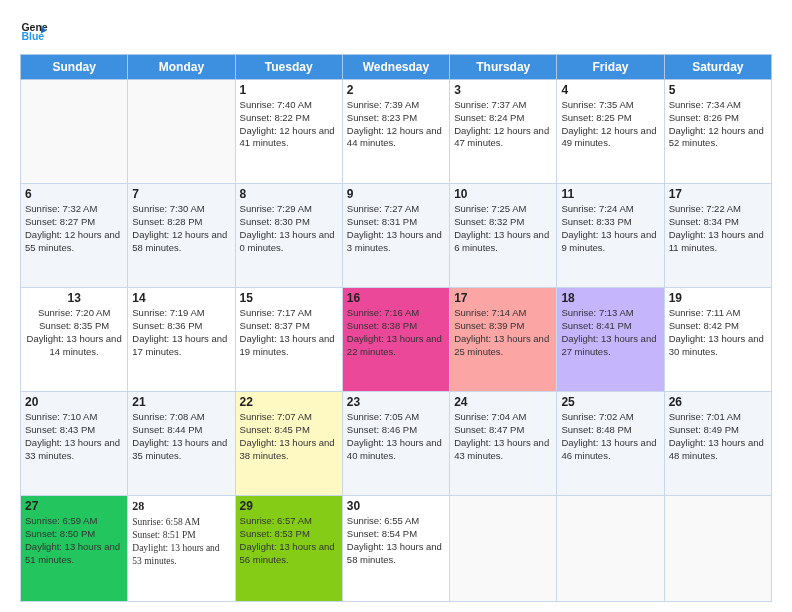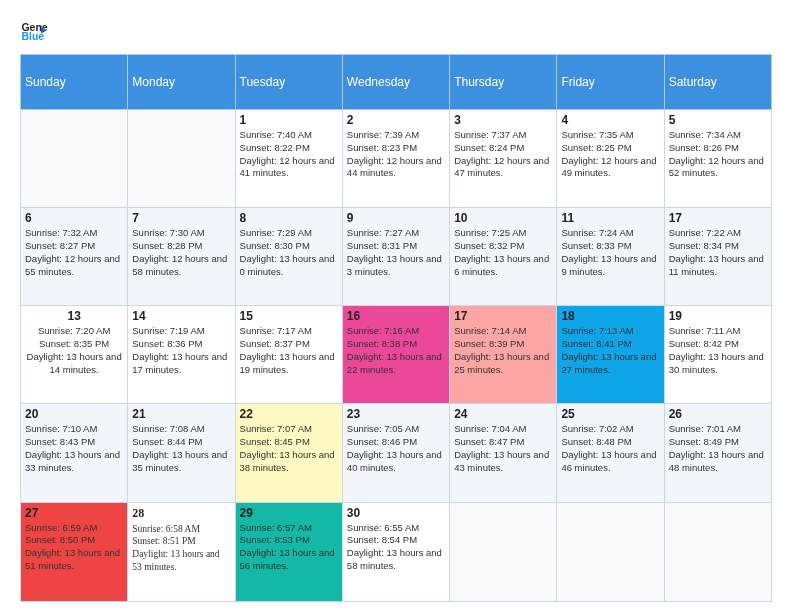--- a/index.html
+++ b/index.html
@@ -46,23 +46,23 @@
     }
     .calendar {
       width: 100%;
       border-collapse: collapse;
       flex: 1;
     }
     .calendar th {
       background: #3d8fe0;
       color: #fff;
       font-size: 12px;
-      font-weight: normal;
-      padding: 20px 4px;
-      text-align: left;
+      font-weight: bold;
+      padding: 5px 4px;
+      text-align: center;
       border: 1px solid #b0c8e8;
     }
     .calendar td {
       border: 1px solid #c8d8ea;
       vertical-align: top;
       padding: 3px 4px;
       font-size: 10px;
       color: #222;
       width: calc(100% / 7);
       background: #fff;
@@ -195,21 +195,21 @@
             <div class="day-info">Sunrise: 7:17 AM<br>Sunset: 8:37 PM<br>Daylight: 13 hours and 19 minutes.</div>
           </td>
           <td style="background: #ec4899;">
             <span class="day-number">16</span>
             <div class="day-info">Sunrise: 7:16 AM<br>Sunset: 8:38 PM<br>Daylight: 13 hours and 22 minutes.</div>
           </td>
           <td style="background: #fca5a5;">
             <span class="day-number">17</span>
             <div class="day-info">Sunrise: 7:14 AM<br>Sunset: 8:39 PM<br>Daylight: 13 hours and 25 minutes.</div>
           </td>
-          <td style="background: #0ea5e9; margin-left: 20px;">
+          <td style="background: #c4b5fd; margin-left: 20px;">
             <span class="day-number">18</span>
             <div class="day-info">Sunrise: 7:13 AM<br>Sunset: 8:41 PM<br>Daylight: 13 hours and 27 minutes.</div>
           </td>
           <td style="background: rgb(255, 255, 255);">
             <span class="day-number">19</span>
             <div class="day-info">Sunrise: 7:11 AM<br>Sunset: 8:42 PM<br>Daylight: 13 hours and 30 minutes.</div>
           </td>
         </tr>
         <tr>
           <td style="background: rgb(242, 246, 251);">
@@ -235,29 +235,29 @@
           <td style="background: rgb(242, 246, 251);">
             <span class="day-number">25</span>
             <div class="day-info">Sunrise: 7:02 AM<br>Sunset: 8:48 PM<br>Daylight: 13 hours and 46 minutes.</div>
           </td>
           <td style="background: rgb(242, 246, 251);">
             <span class="day-number">26</span>
             <div class="day-info">Sunrise: 7:01 AM<br>Sunset: 8:49 PM<br>Daylight: 13 hours and 48 minutes.</div>
           </td>
         </tr>
         <tr>
-          <td style="background: #ef4444;">
+          <td style="background: #22c55e;">
             <span class="day-number">27</span>
             <div class="day-info">Sunrise: 6:59 AM<br>Sunset: 8:50 PM<br>Daylight: 13 hours and 51 minutes.</div>
           </td>
           <td style="background: rgb(255, 255, 255); font-family: Liberation Serif, serif;">
             <span class="day-number">28</span>
             <div class="day-info">Sunrise: 6:58 AM<br>Sunset: 8:51 PM<br>Daylight: 13 hours and 53 minutes.</div>
           </td>
-          <td style="background: #14b8a6; margin-left: 16px;">
+          <td style="background: #84cc16; margin-left: 16px;">
             <span class="day-number">29</span>
             <div class="day-info">Sunrise: 6:57 AM<br>Sunset: 8:53 PM<br>Daylight: 13 hours and 56 minutes.</div>
           </td>
           <td style="background: rgb(255, 255, 255);">
             <span class="day-number">30</span>
             <div class="day-info">Sunrise: 6:55 AM<br>Sunset: 8:54 PM<br>Daylight: 13 hours and 58 minutes.</div>
           </td>
           <td class="empty-cell" style="background: rgb(249, 249, 249);"></td>
           <td class="empty-cell" style="background: rgb(249, 249, 249);"></td>
           <td class="empty-cell" style="background: rgb(249, 249, 249);"></td>

